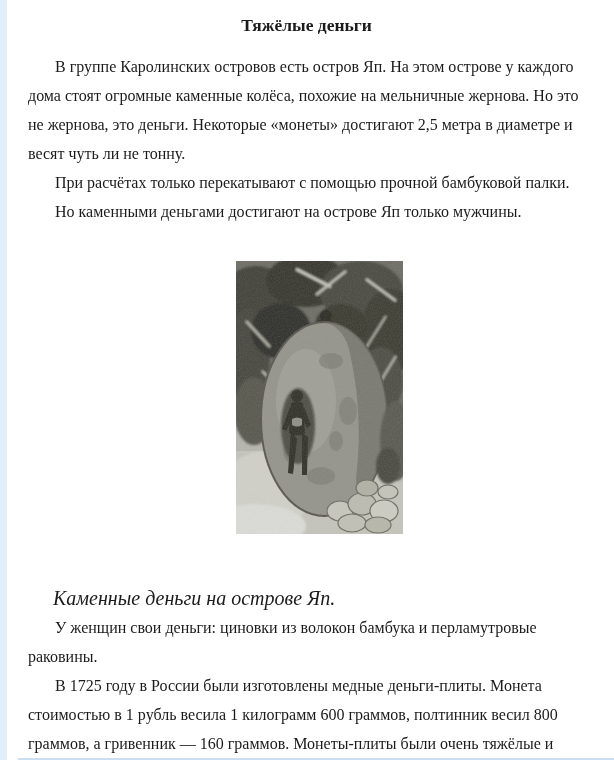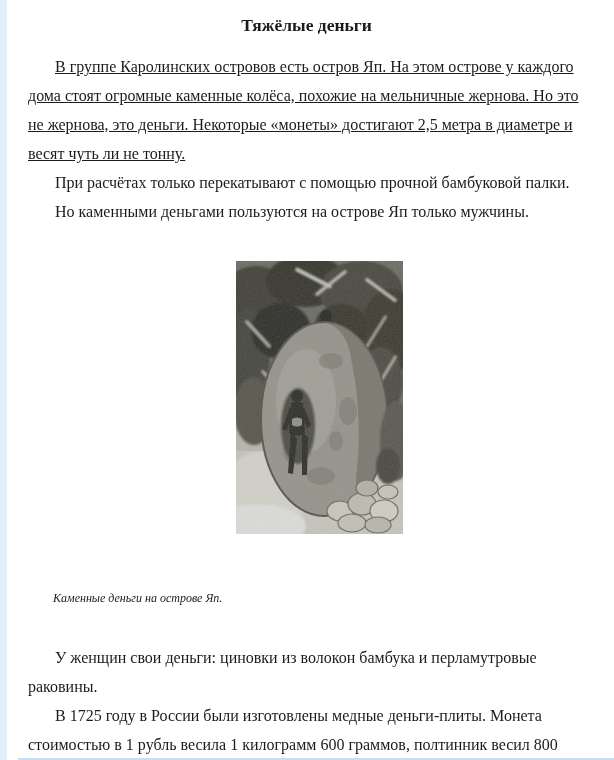--- a/index.html
+++ b/index.html
@@ -31,47 +31,47 @@
     margin: 14px 0 16px 0;
     line-height: 22px;
   }
   .para {
     font-size: 16px;
     line-height: 29px;
     text-indent: 27px;
     margin: 0;
     text-align: left;
   }
-  .para.first { margin-top: 4px; text-decoration: underline; }
+  .para.first { margin-top: 4px; }
   .figure-wrap {
     margin: 35px 0 0 208px;
     width: 167px; height: 273px;
     line-height: 0;
   }
   .caption {
-    font-size: 12px;
+    font-size: 20px;
     font-style: italic;
     line-height: 29px;
     text-indent: 25px;
     margin: 50px 0 0 0;
   }
-  .para.after-caption { margin-top: 30px; }
+  .para.after-caption { }
 </style>
 </head>
 <body>
 
 <div class="left-bar"></div>
 
 <div class="content">
 
   <h1 class="doc-title">Тяжёлые деньги</h1>
 
   <p class="para first">В группе Каролинских островов есть остров Яп. На этом острове у каждого дома стоят огромные каменные колёса, похожие на мельничные жернова. Но это не жернова, это деньги. Некоторые «монеты» достигают 2,5 метра в диаметре и весят чуть ли не тонну.</p>
   <p class="para">При расчётах только перекатывают с помощью прочной бамбуковой палки.</p>
-  <p class="para">Но каменными деньгами пользуются на острове Яп только мужчины.</p>
+  <p class="para">Но каменными деньгами достигают на острове Яп только мужчины.</p>
 
   <div class="figure-wrap">
     
     <svg width="167" height="273" viewBox="0 0 167 273" xmlns="http://www.w3.org/2000/svg">
       <defs>
         <filter id="grain" x="0" y="0" width="100%" height="100%">
           <feTurbulence type="fractalNoise" baseFrequency="0.85" numOctaves="2" stitchTiles="stitch"></feTurbulence>
           <feColorMatrix type="matrix" values="0 0 0 0 0.45  0 0 0 0 0.45  0 0 0 0 0.43  0 0 0 0.55 0"></feColorMatrix>
         </filter>
         <filter id="soft">

